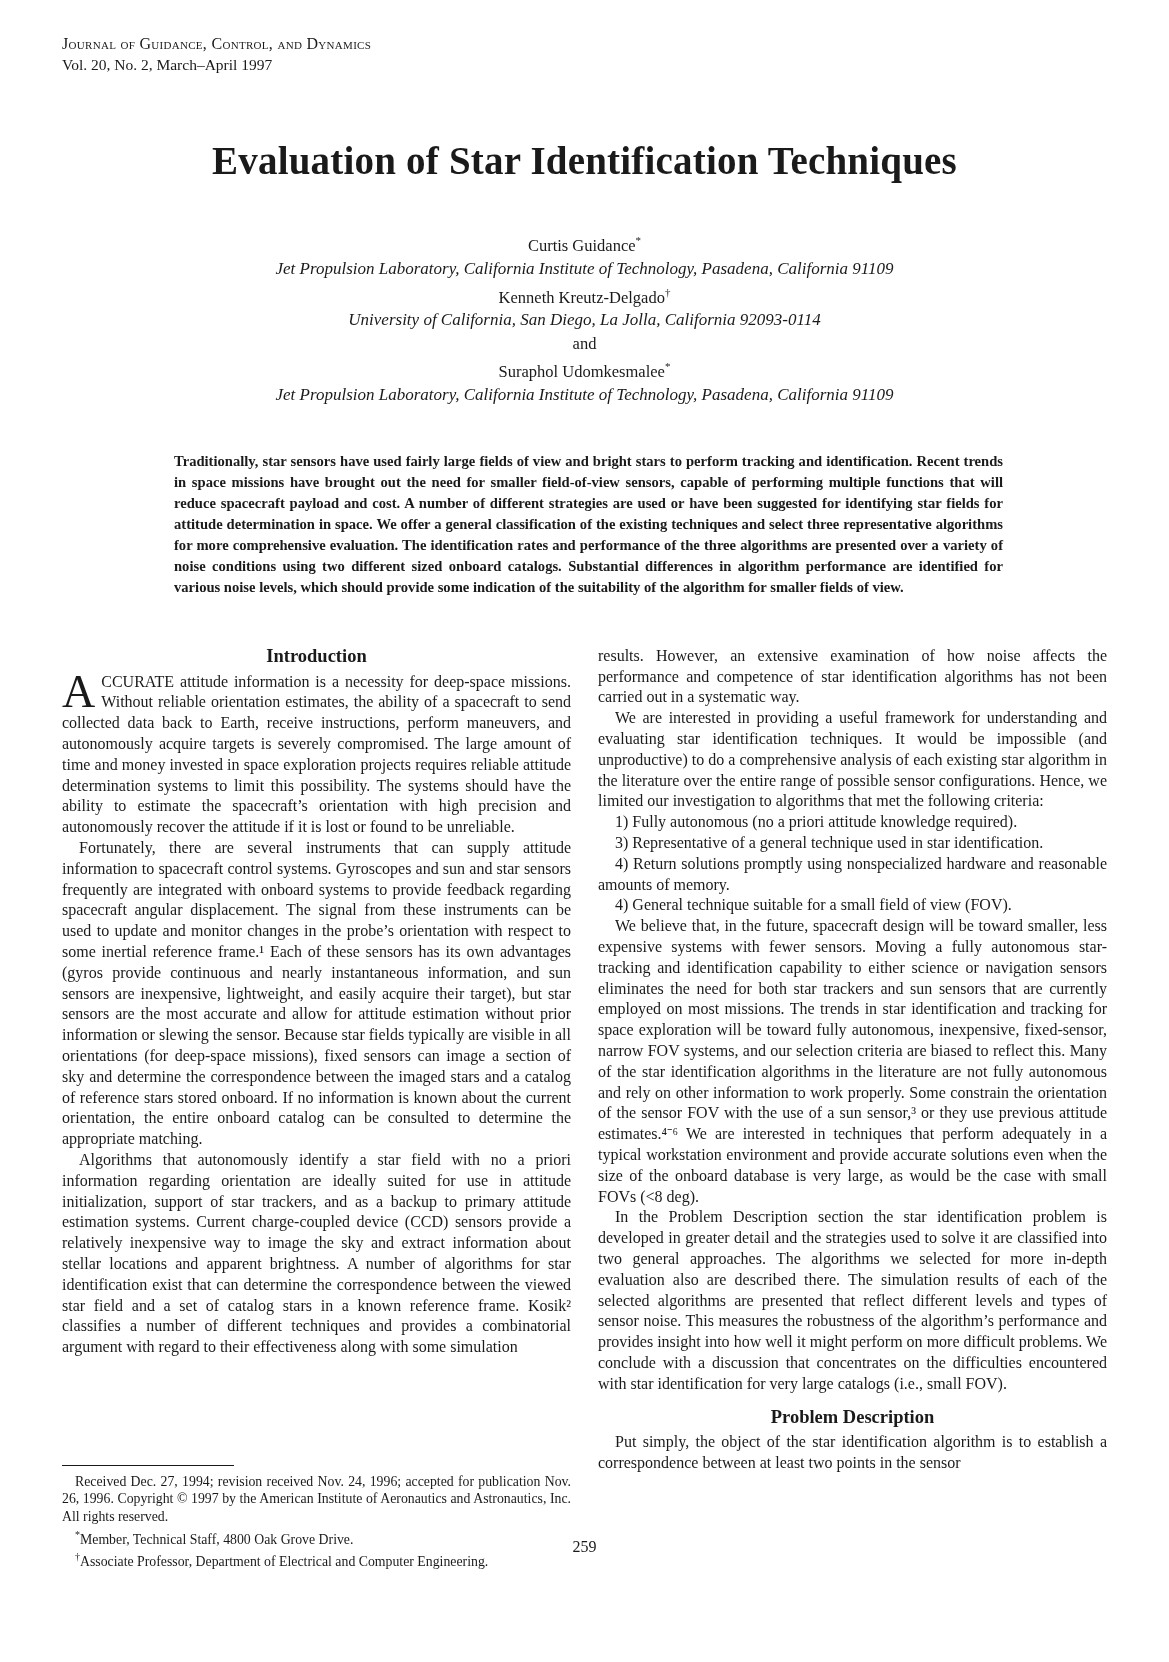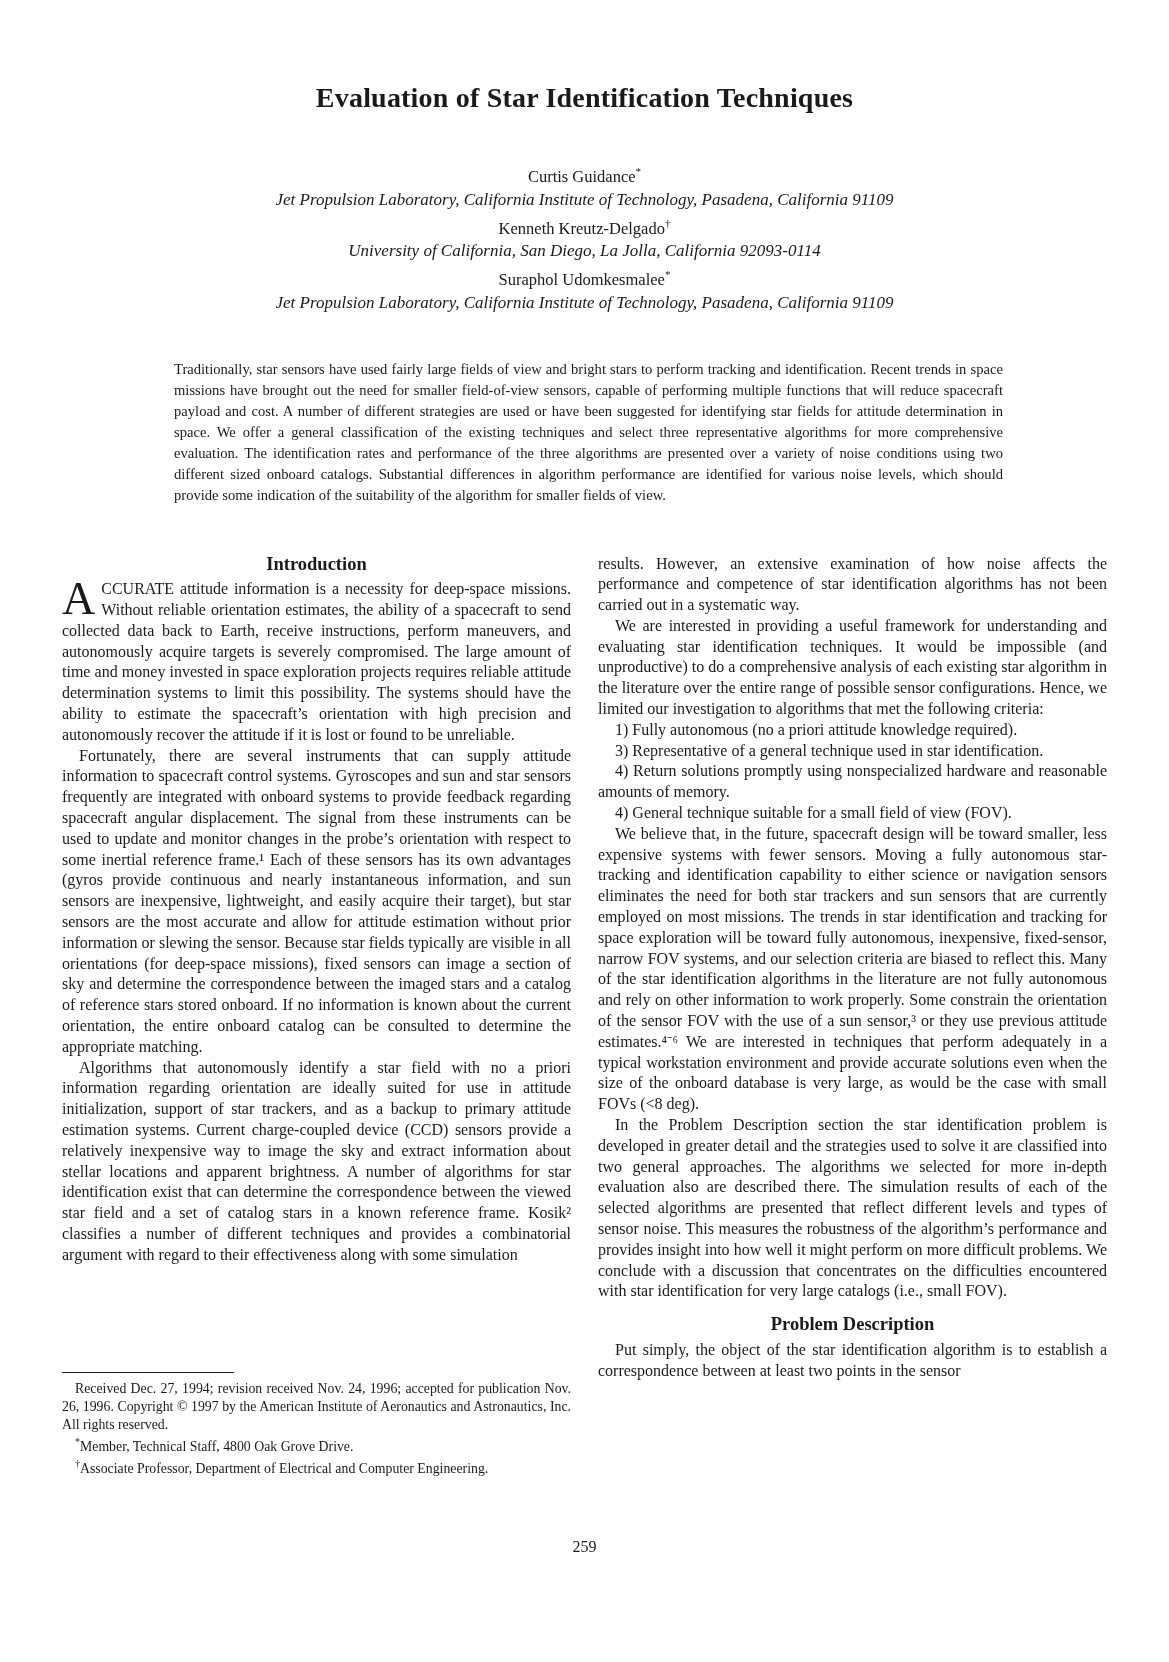--- a/index.html
+++ b/index.html
@@ -14,36 +14,36 @@
     font-family: "Liberation Serif", serif;
     color: #1a1a1a;
     overflow: hidden;
   }
   
   .masthead { line-height: 1.25; }
   .journal-line { font-variant: small-caps; font-size: 16px; letter-spacing: 0.3px; }
   .issue-line { font-size: 15.5px; margin-top: 1px; }
   
   .title {
-    margin: 48px 0 0 0;
+    margin: 64px 0 0 0;
     text-align: center;
-    font-size: 28px;
+    font-size: 39px;
     font-weight: bold;
     letter-spacing: 0.2px;
   }
   
   .authors { margin-top: 46px; text-align: center; }
   .author-name { font-size: 16.5px; line-height: 23px; }
   .author-name sup.mark { font-size: 11px; }
   .affiliation { font-style: italic; font-size: 17px; line-height: 24px; }
   .connector { font-size: 16.5px; line-height: 23px; }
   
   .abstract {
     margin: 44px 104px 0 112px;
-    font-weight: normal;
+    font-weight: bold;
     font-size: 14.6px;
     line-height: 1.44;
     text-align: justify;
     text-indent: 0;
   }
   
   .columns {
     display: flex;
     gap: 27px;
     margin-top: 48px;
@@ -91,28 +91,33 @@
     right: 0;
     text-align: center;
     font-size: 16px;
   }
 </style>
 </head>
 <body>
 
 <div class="page">
 
+  <header class="masthead">
+    <div class="journal-line">Journal of Guidance, Control, and Dynamics</div>
+    <div class="issue-line">Vol. 20, No. 2, March–April 1997</div>
+  </header>
 
   <h1 class="title">Evaluation of Star Identification Techniques</h1>
 
   <div class="authors">
     <div class="author-name"><span>Curtis Guidance</span><sup class="mark">*</sup></div>
     <div class="affiliation">Jet Propulsion Laboratory, California Institute of Technology, Pasadena, California 91109</div>
     <div class="author-name"><span>Kenneth Kreutz-Delgado</span><sup class="mark">†</sup></div>
     <div class="affiliation">University of California, San Diego, La Jolla, California 92093-0114</div>
+    <div class="connector">and</div>
     <div class="author-name"><span>Suraphol Udomkesmalee</span><sup class="mark">*</sup></div>
     <div class="affiliation">Jet Propulsion Laboratory, California Institute of Technology, Pasadena, California 91109</div>
   </div>
 
   <p class="abstract">Traditionally, star sensors have used fairly large fields of view and bright stars to perform tracking and identification. Recent trends in space missions have brought out the need for smaller field-of-view sensors, capable of performing multiple functions that will reduce spacecraft payload and cost. A number of different strategies are used or have been suggested for identifying star fields for attitude determination in space. We offer a general classification of the existing techniques and select three representative algorithms for more comprehensive evaluation. The identification rates and performance of the three algorithms are presented over a variety of noise conditions using two different sized onboard catalogs. Substantial differences in algorithm performance are identified for various noise levels, which should provide some indication of the suitability of the algorithm for smaller fields of view.</p>
 
   <div class="columns">
 
     <div class="col col-left">
       <h2 class="section">Introduction</h2>

